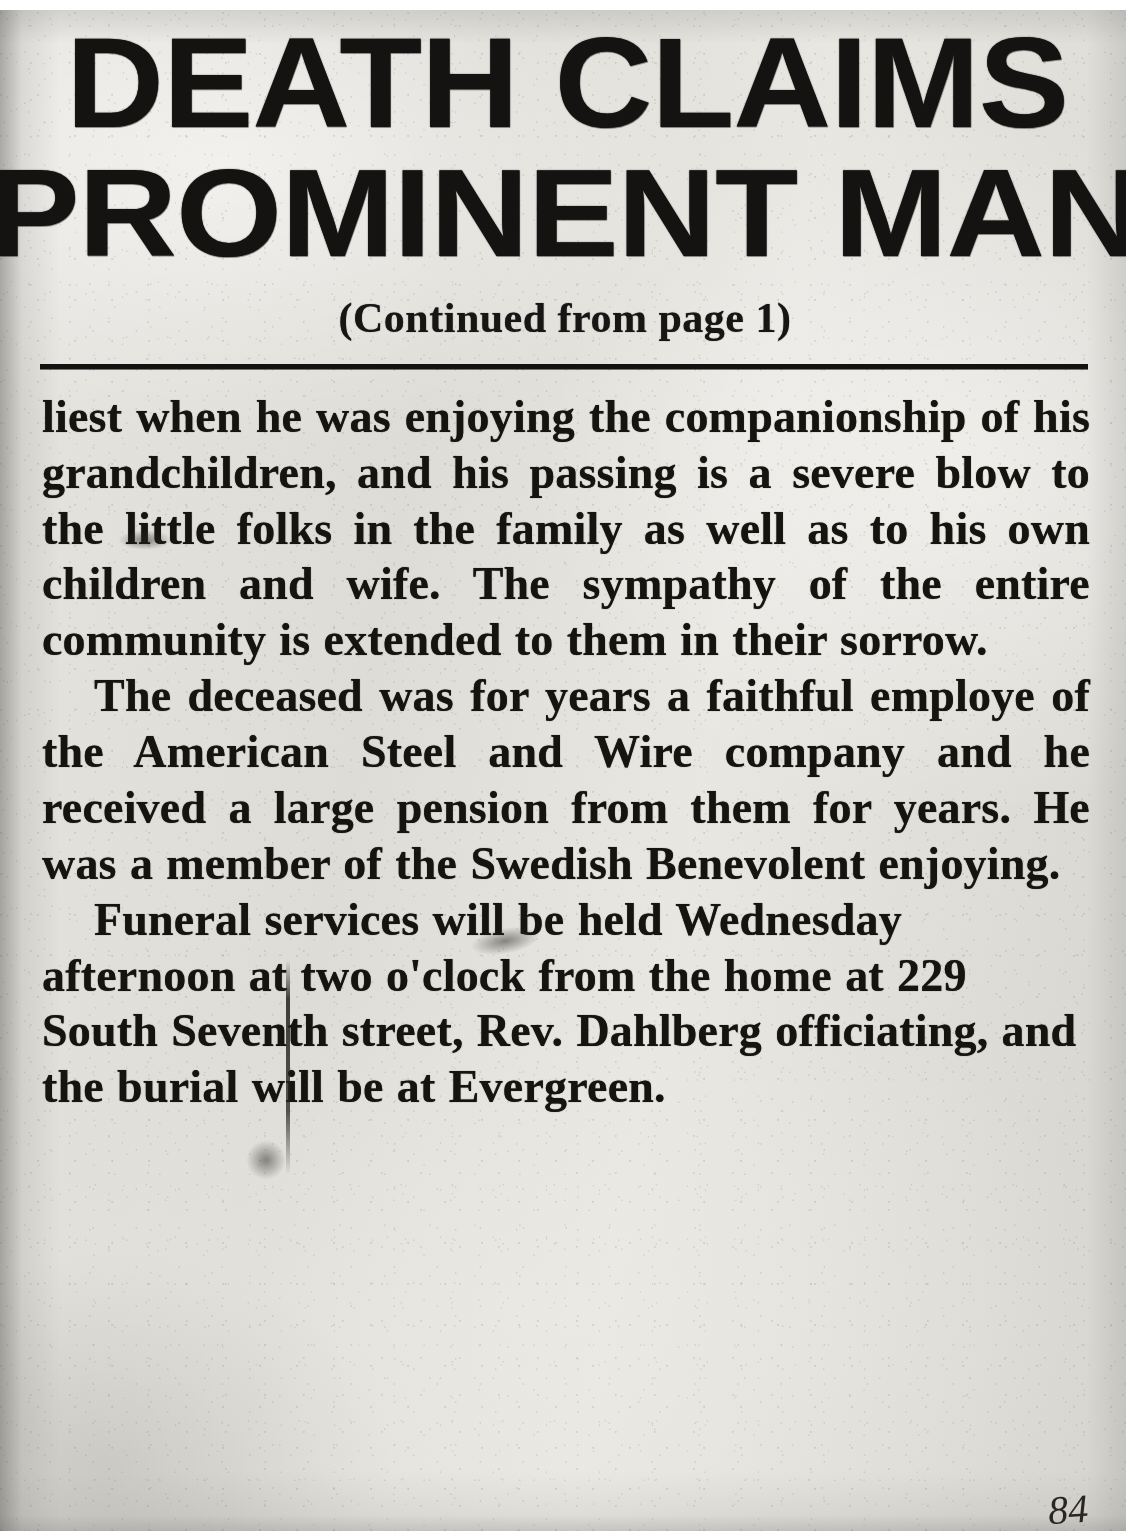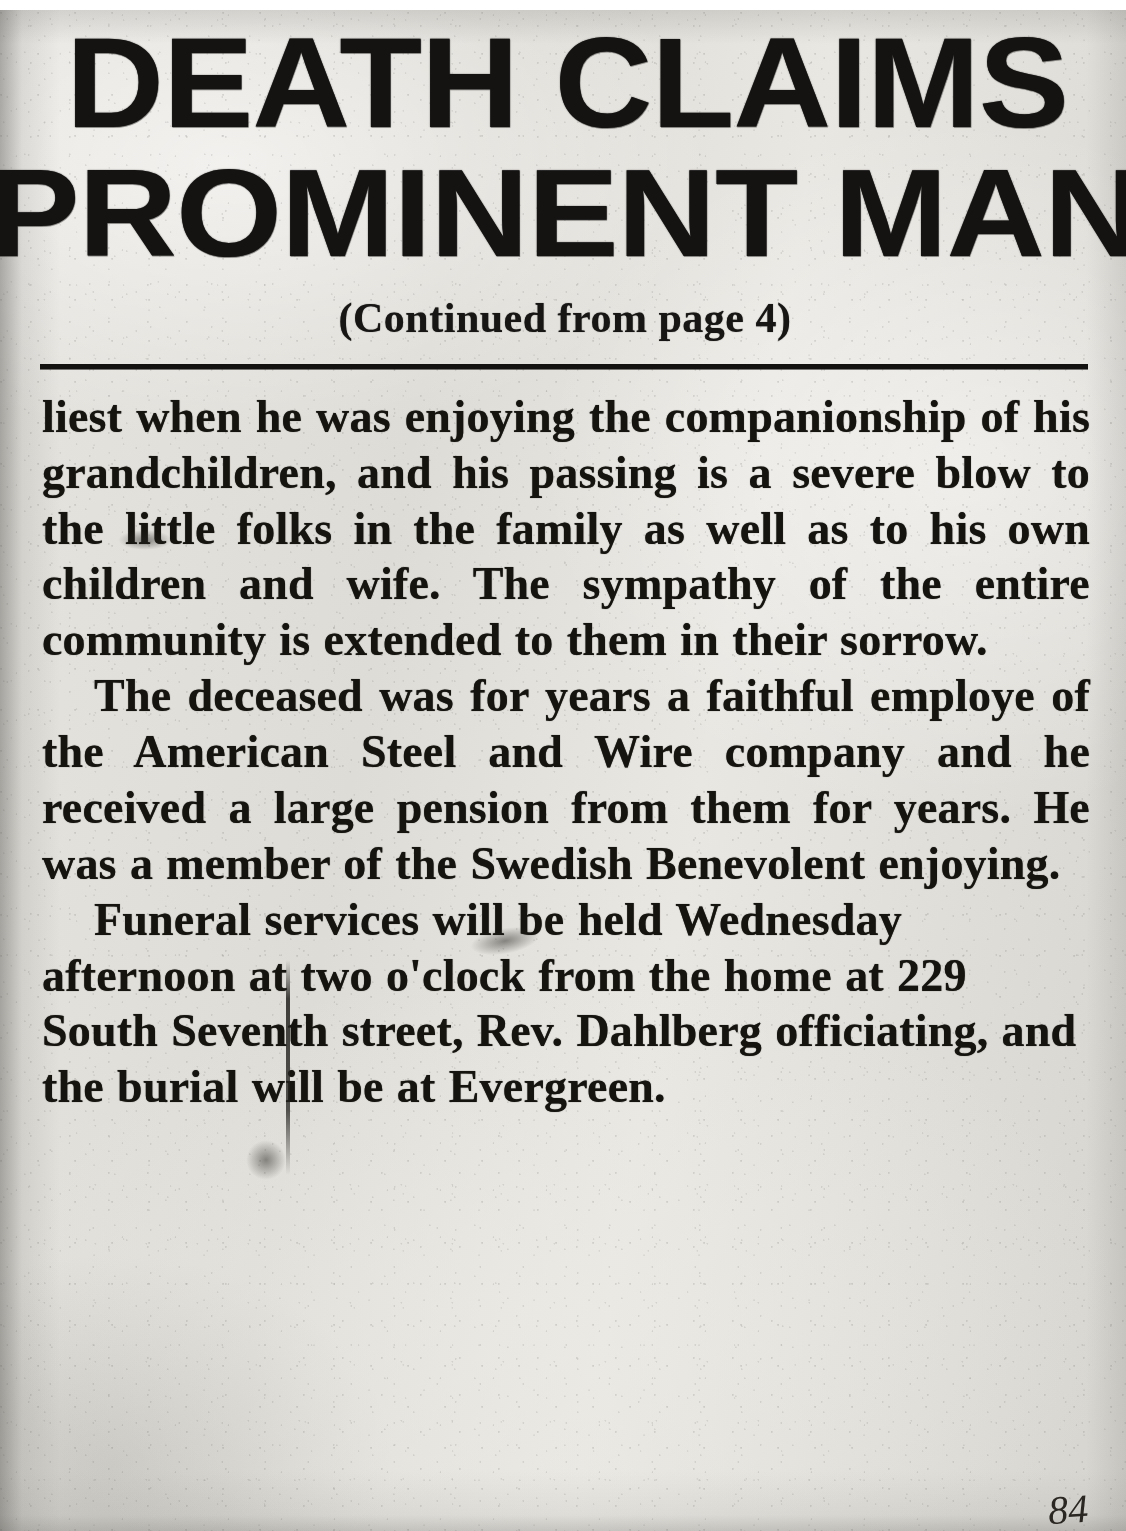--- a/index.html
+++ b/index.html
@@ -178,21 +178,21 @@
   <div class="smudge" style="left:246px; top:1130px; width:40px; height:40px;"></div>
   <div class="crease"></div>
 
   <div class="content">
 
     <div class="headline">
       <div class="headline-line1">DEATH CLAIMS</div>
       <div class="headline-line2">PROMINENT MAN</div>
     </div>
 
-    <div class="continued">(Continued from page 4)</div>
+    <div class="continued">(Continued from page 1)</div>
 
     <div class="rule"></div>
 
     <div class="body-text">
       <p class="first">liest when he was enjoying the companionship of his grandchildren, and his passing is a severe blow to the little folks in the family as well as to his own children and wife. The sympathy of the entire community is extended to them in their sorrow.</p>
       <p>The deceased was for years a faithful employe of the American Steel and Wire company and he received a large pension from them for years. He was a member of the Swedish Benevolent enjoying.</p>
       <p>Funeral services will be held Wednesday afternoon at two o'clock from the home at 229 South Seventh street, Rev. Dahlberg officiating, and the burial will be at Evergreen.</p>
     </div>
 
   </div>

